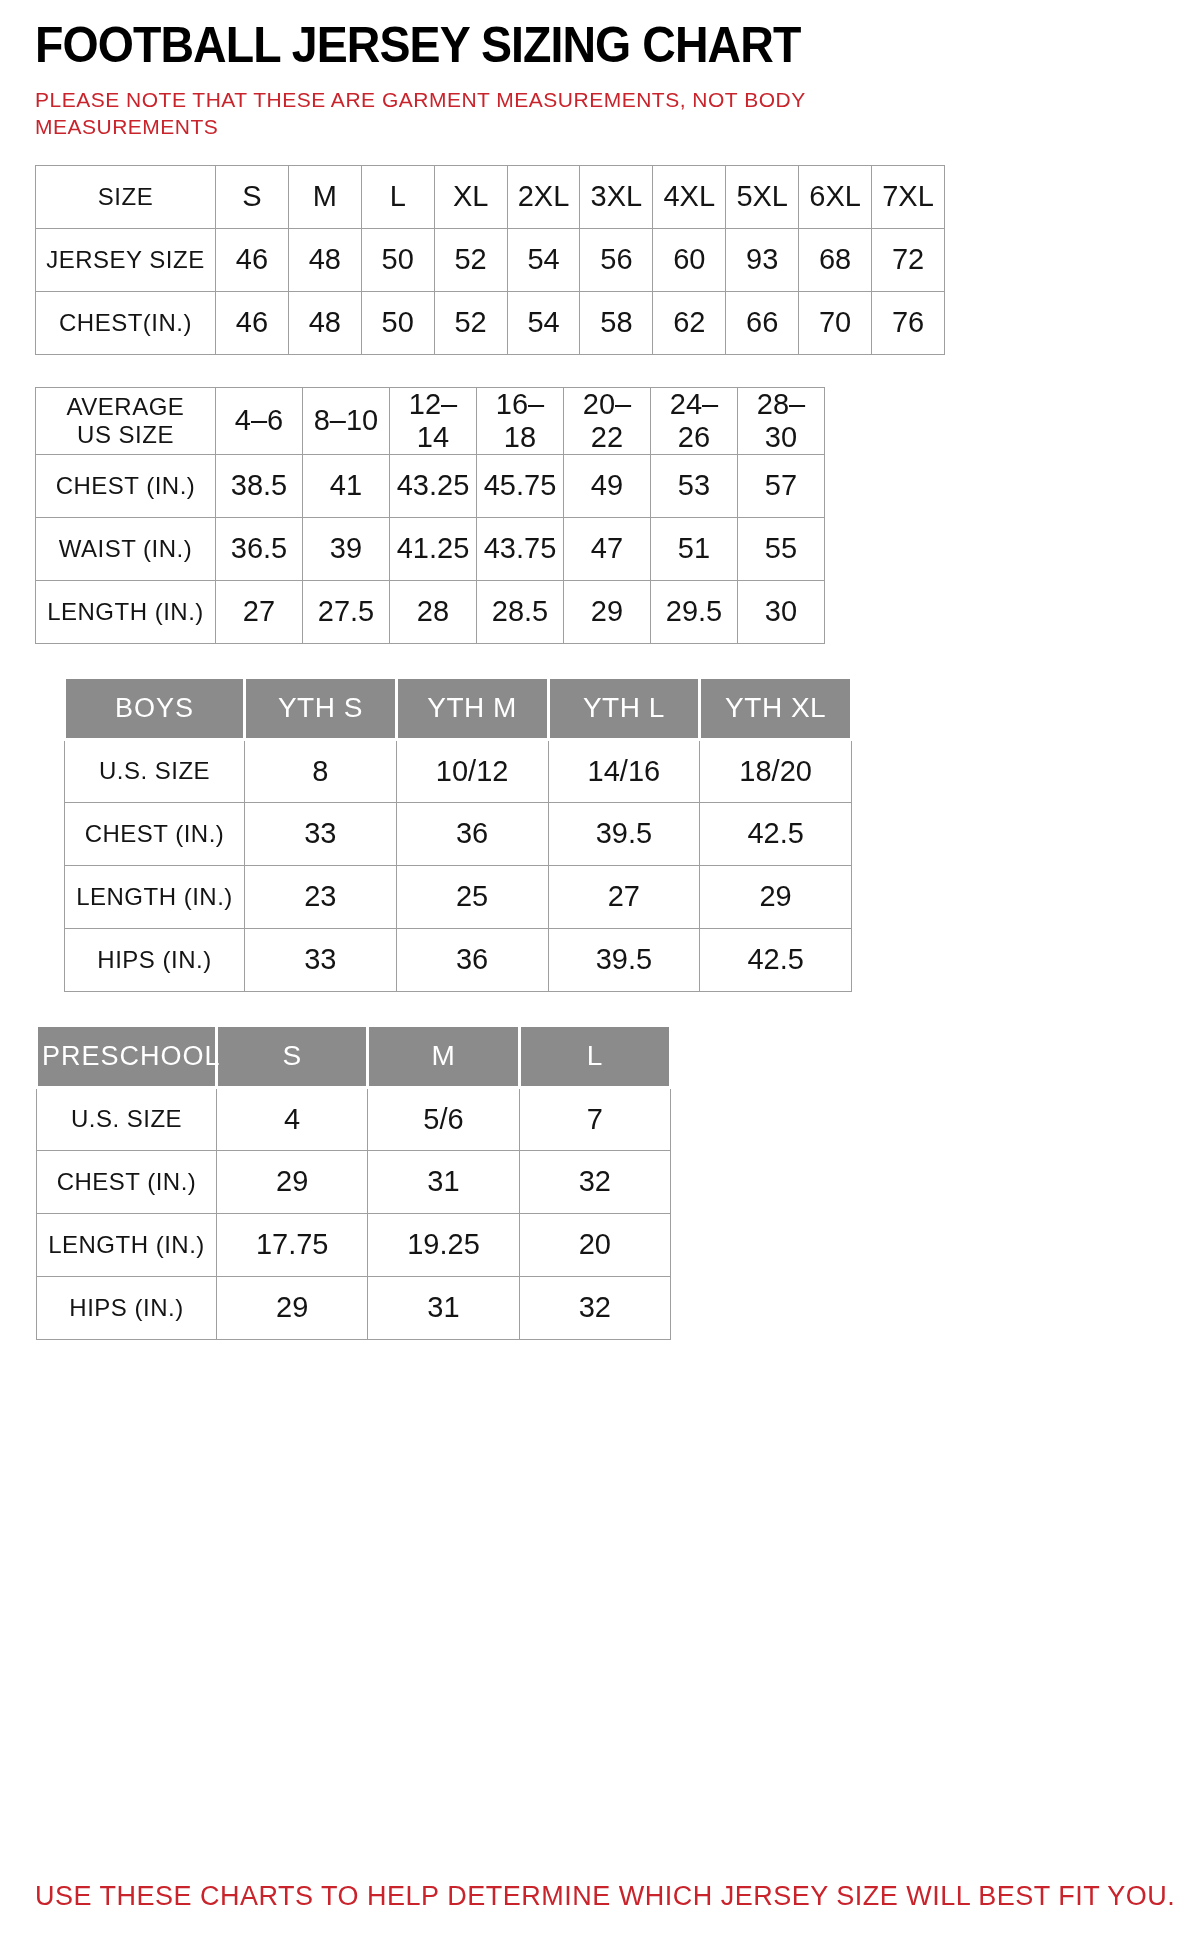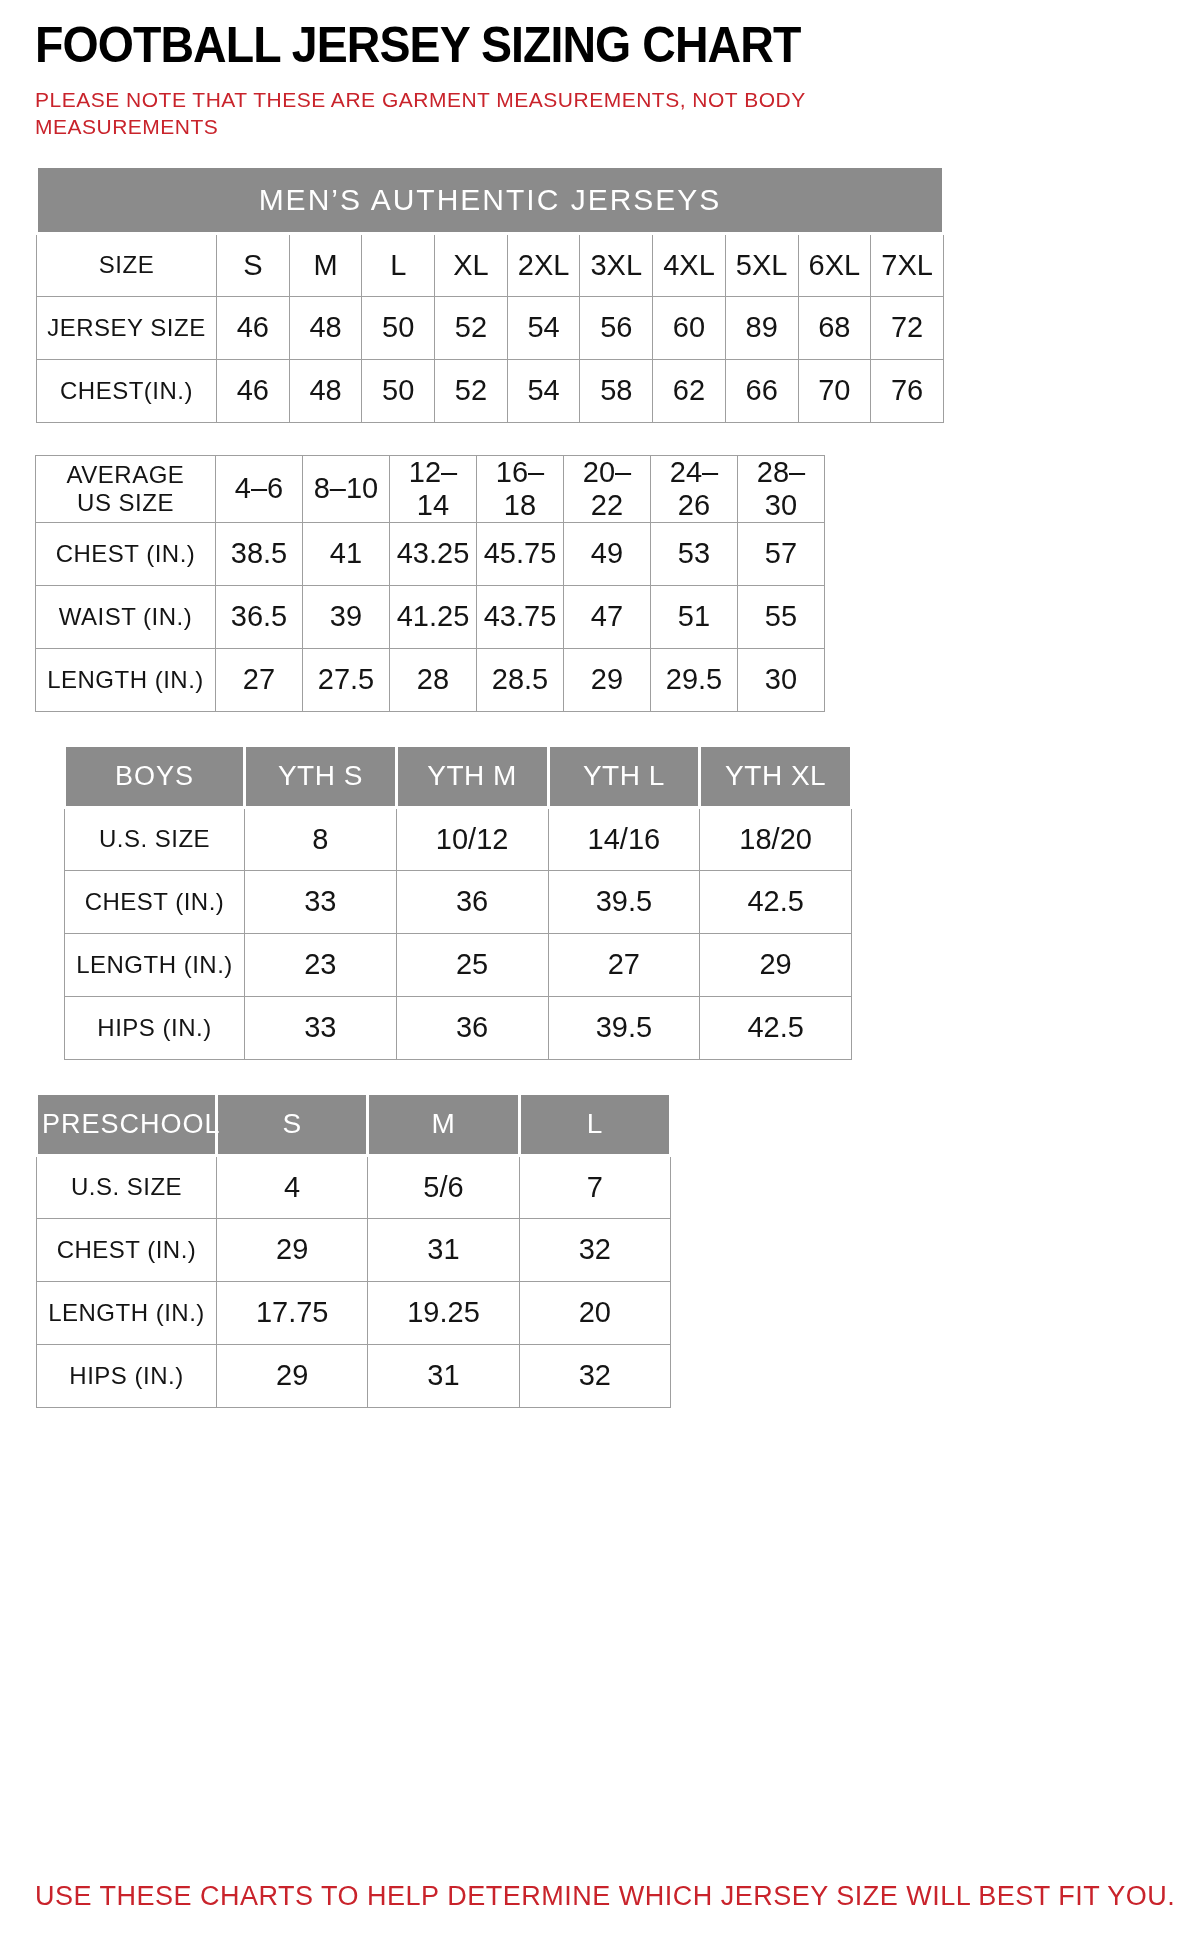--- a/index.html
+++ b/index.html
@@ -108,23 +108,20 @@
           <col>
           <col>
           <col>
           <col>
           <col>
           <col>
           <col>
         </colgroup>
         <tbody>
           <tr>
-            <td class="merged-title" colspan="11">MEN’S AUTHENTIC JERSEYS</td>
-          </tr>
-          <tr>
             <td class="row-label">SIZE</td>
             <td class="value-cell">S</td>
             <td class="value-cell">M</td>
             <td class="value-cell">L</td>
             <td class="value-cell">XL</td>
             <td class="value-cell">2XL</td>
             <td class="value-cell">3XL</td>
             <td class="value-cell">4XL</td>
             <td class="value-cell">5XL</td>
             <td class="value-cell">6XL</td>
@@ -132,21 +129,21 @@
           </tr>
           <tr>
             <td class="row-label">JERSEY SIZE</td>
             <td class="value-cell">46</td>
             <td class="value-cell">48</td>
             <td class="value-cell">50</td>
             <td class="value-cell">52</td>
             <td class="value-cell">54</td>
             <td class="value-cell">56</td>
             <td class="value-cell">60</td>
-            <td class="value-cell">89</td>
+            <td class="value-cell">93</td>
             <td class="value-cell">68</td>
             <td class="value-cell">72</td>
           </tr>
           <tr>
             <td class="row-label">CHEST(IN.)</td>
             <td class="value-cell">46</td>
             <td class="value-cell">48</td>
             <td class="value-cell">50</td>
             <td class="value-cell">52</td>
             <td class="value-cell">54</td>

